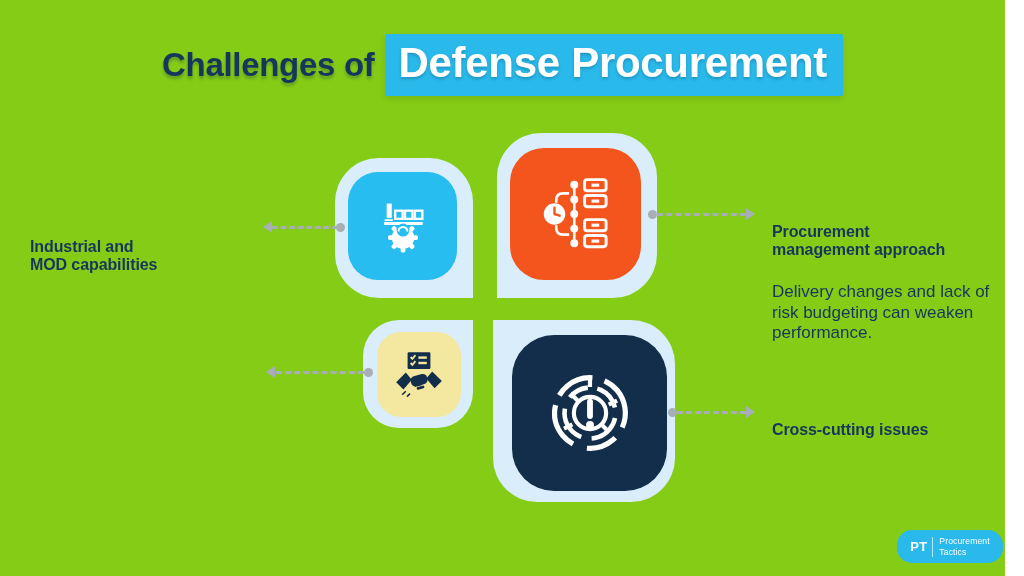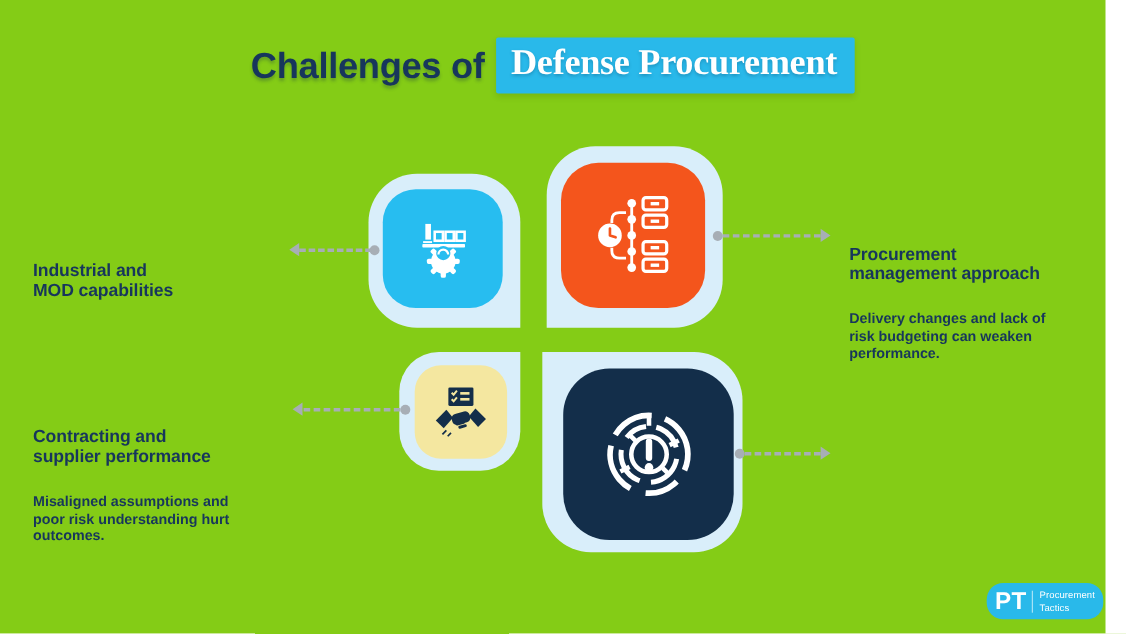--- a/index.html
+++ b/index.html
@@ -7,23 +7,23 @@
     position:relative;width:1005px;height:576px;overflow:hidden;background:#84cc16;
     font-family:"Liberation Sans","DejaVu Sans",sans-serif;color:var(--textNavy,#17365c);
   }
   
   .title-row{position:absolute;left:0;right:0;top:34px;display:flex;justify-content:center;align-items:center;}
   .title-prefix{
     font-size:33px;font-weight:bold;color:var(--textNavy);letter-spacing:-.3px;
     text-shadow:0 3px 3px rgba(13,40,70,.28);
   }
   .title-highlight{
-    margin-left:10px;background:var(--accent);color:#fff;font-size:33px;font-weight:bold;
+    margin-left:10px;background:var(--accent);color:#fff;font-size:42px;font-weight:bold;
     padding:5px 16px 9px 14px;border-radius:2px;letter-spacing:-.3px;
-    text-shadow:0 2px 3px rgba(0,40,70,.25);box-shadow:0 3px 6px rgba(0,0,0,.10);font-family:Liberation Serif, serif;
+    text-shadow:0 2px 3px rgba(0,40,70,.25);box-shadow:0 3px 6px rgba(0,0,0,.10);
   }
   
   .quad{position:absolute;background:var(--pale);}
   .quad.tl{left:335px;top:158px;width:138px;height:140px;border-radius:44px 44px 0 44px;}
   .quad.tr{left:497px;top:133px;width:160px;height:165px;border-radius:44px 44px 44px 0;}
   .quad.bl{left:363px;top:320px;width:110px;height:108px;border-radius:36px 0 36px 36px;}
   .quad.br{left:493px;top:320px;width:182px;height:182px;border-radius:0 44px 44px 44px;}
   
   .tile{position:absolute;display:flex;align-items:center;justify-content:center;}
   .tile.tl{left:348px;top:172px;width:109px;height:108px;border-radius:30px;background:var(--tileBlue);}
@@ -32,33 +32,33 @@
   .tile.br{left:512px;top:335px;width:155px;height:156px;border-radius:42px;background:var(--tileNavy);}
   .tile svg{display:block;}
   
   .dash-line{position:absolute;height:0;border-top:3px dashed var(--connector);}
   .conn-dot{position:absolute;width:9px;height:9px;border-radius:50%;background:var(--connector);}
   .arrow-left{position:absolute;width:0;height:0;border-top:6px solid transparent;border-bottom:6px solid transparent;border-right:9px solid var(--connector);}
   .arrow-right{position:absolute;width:0;height:0;border-top:6px solid transparent;border-bottom:6px solid transparent;border-left:9px solid var(--connector);}
   
   .txt{position:absolute;white-space:pre-line;}
   .txt h3{margin:0;font-size:16px;line-height:1.13;font-weight:bold;color:var(--textNavy);letter-spacing:-.1px;}
-  .txt p{margin:5px 0 0 0;font-size:13px;line-height:1.2;font-weight:700;color:var(--textNavy);}
+  .txt p{margin:5px 0 0 0;font-size:17px;line-height:1.2;font-weight:400;color:var(--textNavy);}
   .txt.align-r{}
   .txt.align-l{text-align:left;}
   .txt.tl{left:30px;top:220px;width:226px;}
   .txt.tr{left:772px;top:205px;width:218px;}
   .txt.bl{left:30px;top:371px;width:226px;}
   .txt.br{left:772px;top:403px;width:210px;}
   
   .logo{
     position:absolute;left:897px;top:530px;width:106px;height:33px;border-radius:15px;
     background:var(--accent);display:flex;align-items:center;justify-content:center;color:#fff;
   }
-  .logo-initials{font-size:22px;font-weight:bold;letter-spacing:.2px;}
+  .logo-initials{font-size:13px;font-weight:bold;letter-spacing:.2px;}
   .logo-divider{width:1px;height:20px;background:rgba(255,255,255,.65);margin:0 6px 0 5px;}
   .logo-name{font-size:8.6px;line-height:1.25;white-space:pre-line;font-weight:400;letter-spacing:.1px;}
 </style>
 </head>
 <body>
 
 <div class="canvas">
 
   <div class="title-row">
     <span class="title-prefix">Challenges of</span>
@@ -186,28 +186,22 @@
     <h3>Industrial and
 MOD capabilities</h3>
   </div>
   <div class="txt tr align-l">
     <h3>Procurement
 management approach</h3>
     <p>Delivery changes and lack of
 risk budgeting can weaken
 performance.</p>
   </div>
-  <div class="txt bl align-r">
-    <h3>Contracting and
-supplier performance</h3>
-    <p>Misaligned assumptions and
-poor risk understanding hurt
-outcomes.</p>
-  </div>
   <div class="txt br align-l">
+    <h3>Cross-cutting issues</h3>
   </div>
 
   <div class="logo">
     <span class="logo-initials">PT</span>
     <span class="logo-divider"></span>
     <span class="logo-name">Procurement
 Tactics</span>
   </div>
 
 </div>

